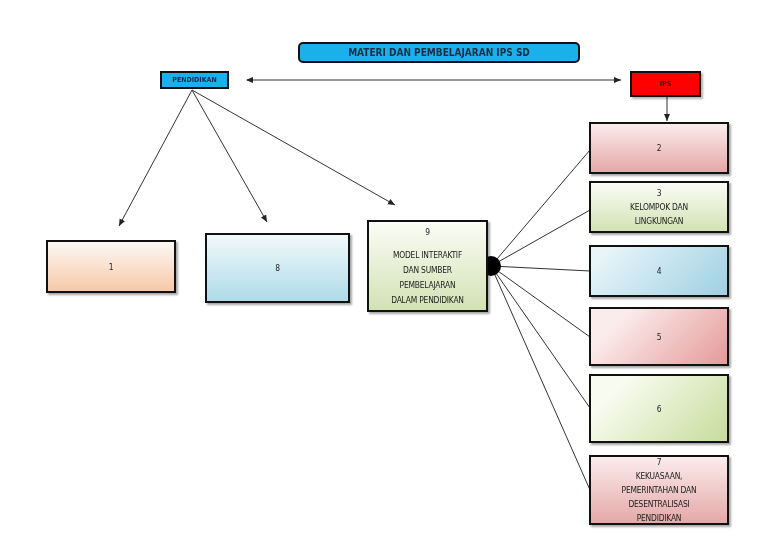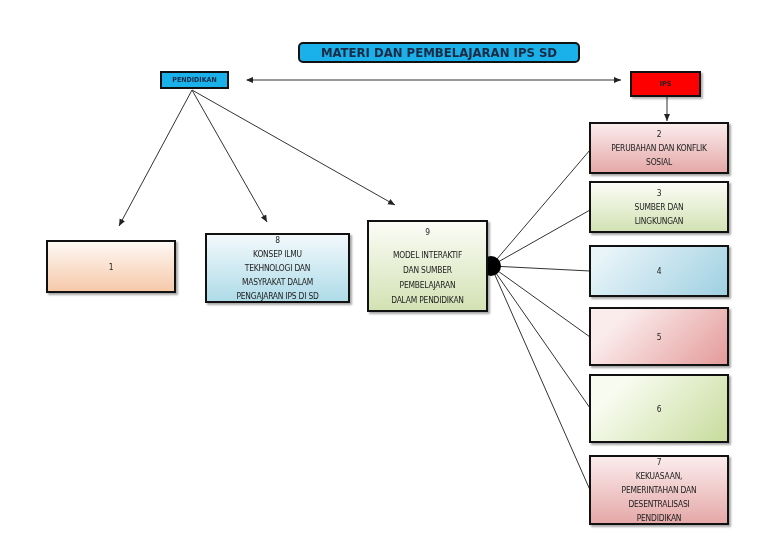--- a/index.html
+++ b/index.html
@@ -15,21 +15,21 @@
       display: flex; flex-direction: column; align-items: center; justify-content: center;
       text-align: center; font-size: 8.4px; line-height: 14px; letter-spacing: -0.2px;
       box-shadow: 2px 2px 2px rgba(0,0,0,0.35);
     }
     .box .num { display: block; }
     .box .lbl { display: block; white-space: pre-line; }
     .title-bar {
       position: absolute; left: 298px; top: 42px; width: 282px; height: 21px;
       box-sizing: border-box; background: #1ab0ea; border: 2px solid #111;
       border-radius: 5px; display: flex; align-items: center; justify-content: center;
-      font-weight: bold; font-size: 13px; color: #1c2a44;
+      font-weight: bold; font-size: 10px; color: #1c2a44;
     }
     .pend {
       position: absolute; left: 160px; top: 71px; width: 69px; height: 18px;
       box-sizing: border-box; background: #1ab0ea; border: 2px solid #111;
       display: flex; align-items: center; justify-content: center;
       font-weight: bold; font-size: 7px; color: #1c2a44;
     }
     .ips {
       position: absolute; left: 630px; top: 71px; width: 71px; height: 26px;
       box-sizing: border-box; background: #fe0000; border: 2px solid #111;
@@ -84,41 +84,35 @@
   </div>
 <div class="ips">
     <span>IPS</span>
   </div>
 
 <div class="box peach" style="left:46px;top:240px;width:130px;height:53px;">
   <span class="num">1</span>
 </div>
 <div class="box blue" style="left:205px;top:233px;width:145px;height:70px;">
   <span class="num">8</span>
-  <span class="lbl">KONSEP ILMU
-TEKHNOLOGI DAN
-MASYRAKAT  DALAM
-PENGAJARAN IPS DI SD</span>
 </div>
 <div class="box green" style="left:367px;top:220px;width:121px;height:92px;line-height:15px;">
   <span class="num" style="margin-bottom:8px;">9</span>
   <span class="lbl" style="line-height:15px;">MODEL INTERAKTIF
 DAN SUMBER
 PEMBELAJARAN
 DALAM PENDIDIKAN</span>
 </div>
 
 <div class="box pink" style="left:589px;top:122px;width:140px;height:52px;">
   <span class="num">2</span>
-  <span class="lbl">PERUBAHAN DAN KONFLIK
-SOSIAL</span>
 </div>
 <div class="box green" style="left:589px;top:181px;width:140px;height:52px;">
   <span class="num">3</span>
-  <span class="lbl">SUMBER DAN
+  <span class="lbl">KELOMPOK DAN
 LINGKUNGAN</span>
 </div>
 <div class="box blue2" style="left:589px;top:245px;width:140px;height:52px;">
   <span class="num">4</span>
 </div>
 <div class="box pink2" style="left:589px;top:307px;width:140px;height:59px;">
   <span class="num">5</span>
 </div>
 <div class="box green2" style="left:589px;top:374px;width:140px;height:69px;">
   <span class="num">6</span>

